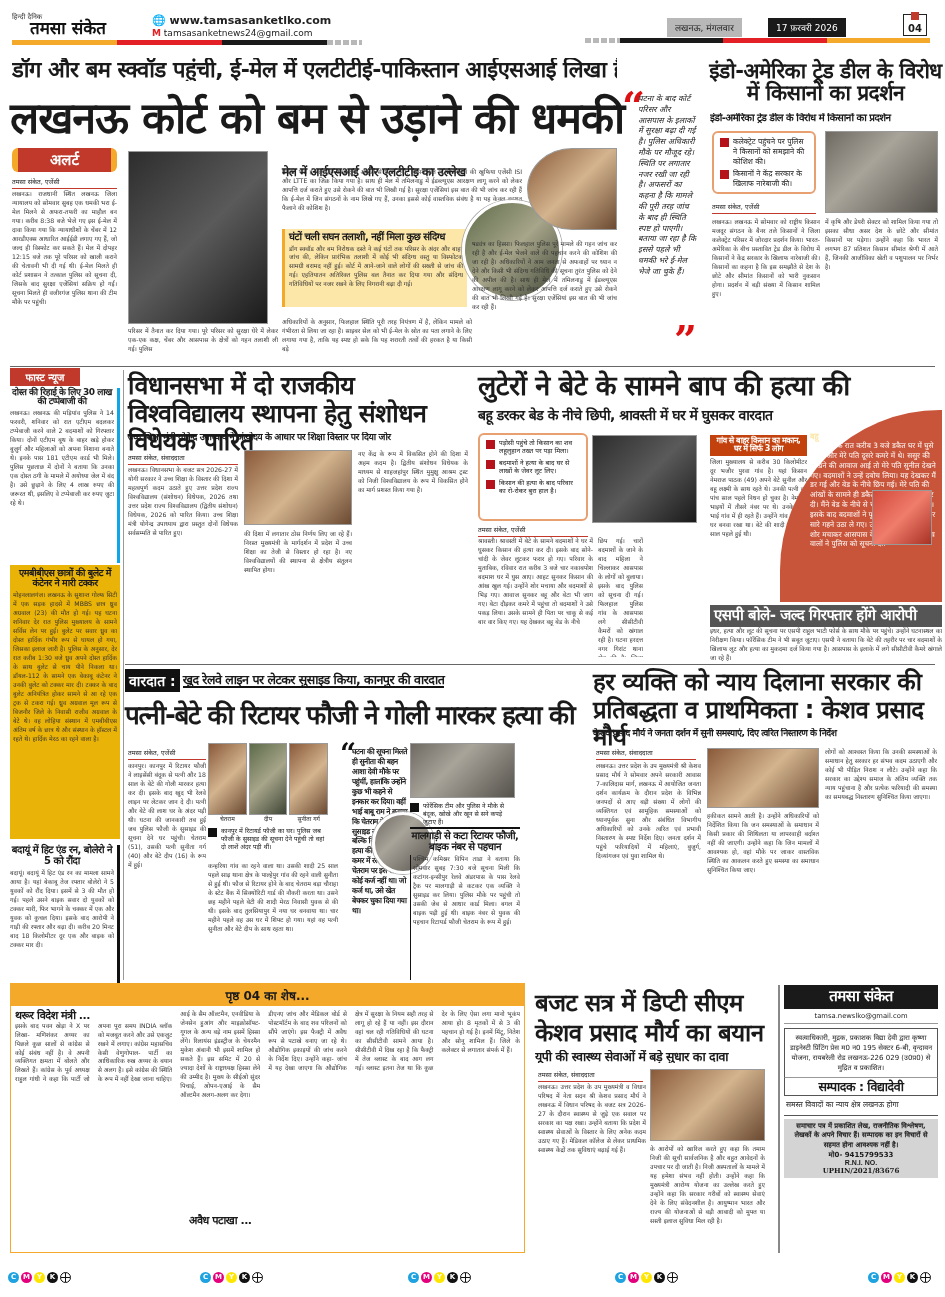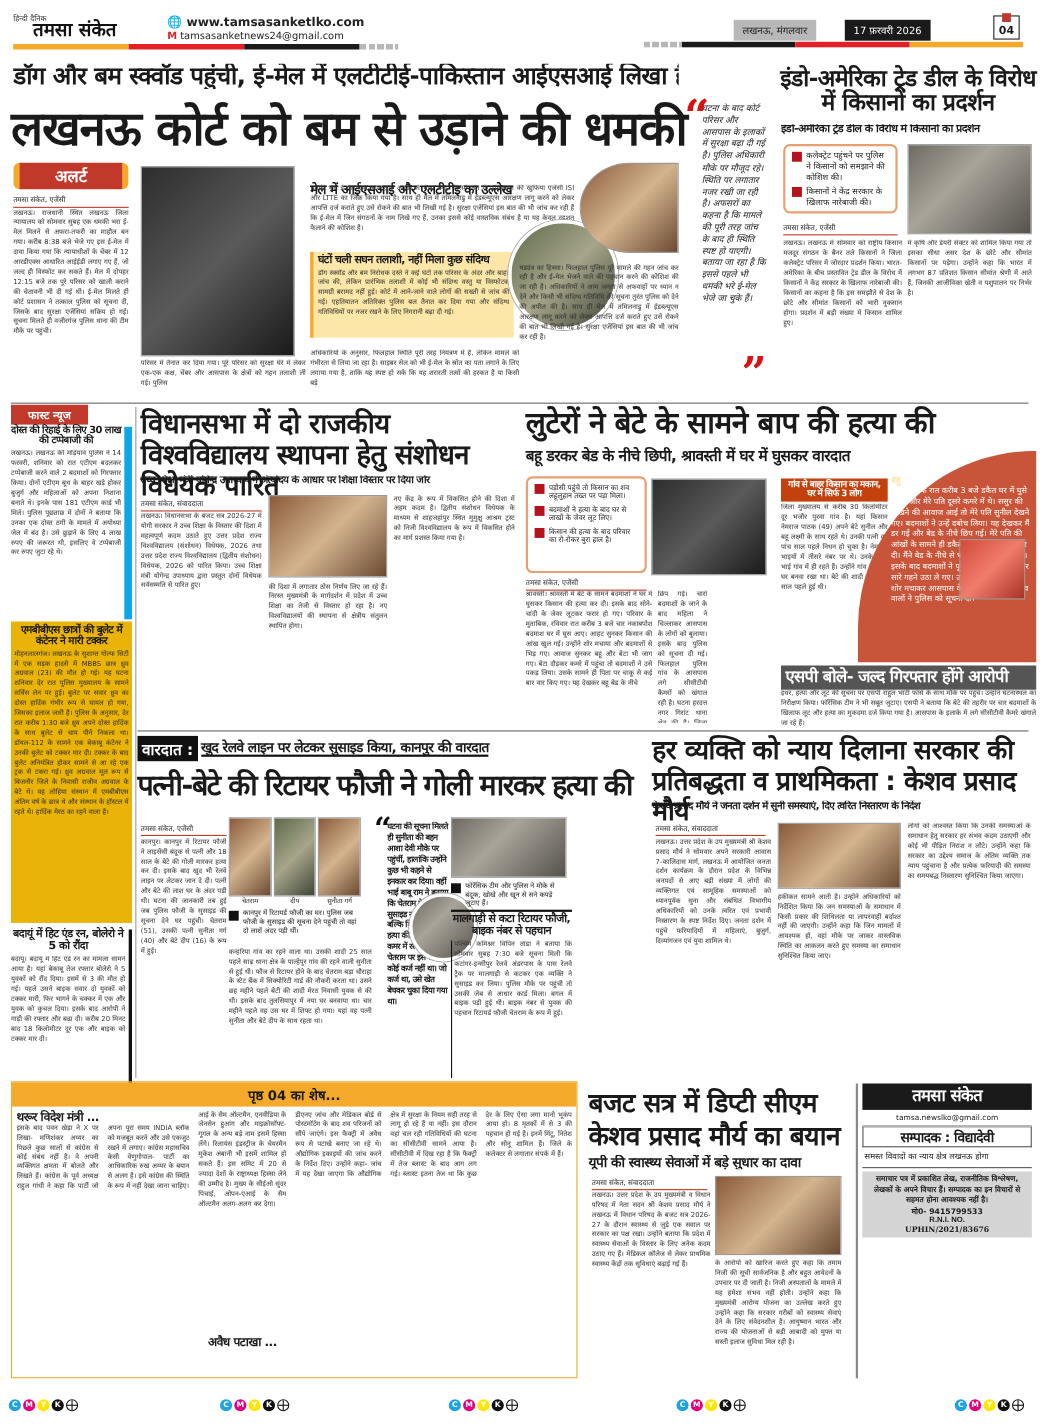--- a/index.html
+++ b/index.html
@@ -106,21 +106,21 @@
 </div>
 <div class="abs byline" style="left:712px;top:202px;width:104px">तमसा संकेत, एजेंसी</div>
 <div class="abs photo" style="left:825px;top:131px;width:113px;height:82px"></div>
 <div class="abs body-txt" style="left:712px;top:218px;width:108px;height:147px">लखनऊ। लखनऊ में सोमवार को राष्ट्रीय किसान मजदूर संगठन के बैनर तले किसानों ने जिला कलेक्ट्रेट परिसर में जोरदार प्रदर्शन किया। भारत-अमेरिका के बीच प्रस्तावित ट्रेड डील के विरोध में किसानों ने केंद्र सरकार के खिलाफ नारेबाजी की। किसानों का कहना है कि इस समझौते से देश के छोटे और सीमांत किसानों को भारी नुकसान होगा। प्रदर्शन में बड़ी संख्या में किसान शामिल हुए।</div>
 <div class="abs body-txt" style="left:825px;top:218px;width:113px;height:147px">में कृषि और डेयरी सेक्टर को शामिल किया गया तो इसका सीधा असर देश के छोटे और सीमांत किसानों पर पड़ेगा। उन्होंने कहा कि भारत में लगभग 87 प्रतिशत किसान सीमांत श्रेणी में आते हैं, जिनकी आजीविका खेती व पशुपालन पर निर्भर है।</div>
 
 <div class="hline" style="left:10px;top:366px;width:925px;background:#666"></div>
 
 <div class="abs" style="left:10px;top:368px;width:110px;height:615px">
   <div class="red-label" style="width:70px;font-size:10px;padding:2px 0;background:#c0392b">फास्ट न्यूज</div>
-  <div style="border-right:7px solid #0ea5e9;padding-right:3px;height:175px">
+  <div style="border-right:3px solid #0ea5e9;padding-right:3px;height:175px">
     <div class="hl" style="font-size:9px;text-align:center;margin:2px 0">दोस्त की रिहाई के लिए 30 लाख की टप्पेबाजी की</div>
     <div class="body-txt" style="height:145px">लखनऊ। लखनऊ की मड़ियांव पुलिस ने 14 फरवरी, शनिवार को रात एटीएम बदलकर टप्पेबाजी करने वाले 2 बदमाशों को गिरफ्तार किया। दोनों एटीएम बूथ के बाहर खड़े होकर बुजुर्ग और महिलाओं को अपना निशाना बनाते थे। इनके पास 181 एटीएम कार्ड भी मिले। पुलिस पूछताछ में दोनों ने बताया कि उनका एक दोस्त ठगी के मामले में अयोध्या जेल में बंद है। उसे छुड़ाने के लिए 4 लाख रुपए की जरूरत थी, इसलिए वे टप्पेबाजी कर रुपए जुटा रहे थे।</div>
   </div>
   <div style="background:#eab308;padding:3px;height:274px;margin-top:2px">
     <div class="hl" style="font-size:9.5px;text-align:center;margin-bottom:3px">एमबीबीएस छात्रों की बुलेट में कंटेनर ने मारी टक्कर</div>
     <div class="body-txt" style="height:195px">मोहनलालगंज। लखनऊ के सुशान्त गोल्फ सिटी में एक सड़क हादसे में MBBS छात्र ध्रुव अग्रवाल (23) की मौत हो गई। यह घटना शनिवार देर रात पुलिस मुख्यालय के सामने सर्विस लेन पर हुई। बुलेट पर सवार ध्रुव का दोस्त हार्दिक गंभीर रूप से घायल हो गया, जिसका इलाज जारी है। पुलिस के अनुसार, देर रात करीब 1:30 बजे ध्रुव अपने दोस्त हार्दिक के साथ बुलेट से चाय पीने निकला था। डॉयल-112 के सामने एक बेकाबू कंटेनर ने उनकी बुलेट को टक्कर मार दी। टक्कर के बाद बुलेट अनियंत्रित होकर सामने से आ रहे एक ट्रक से टकरा गई। ध्रुव अग्रवाल मूल रूप से बिजनौर जिले के निवासी राजीव अग्रवाल के बेटे थे। वह लोहिया संस्थान में एमबीबीएस अंतिम वर्ष के छात्र थे और संस्थान के हॉस्टल में रहते थे। हार्दिक मेरठ का रहने वाला है।</div>
   </div>
   <div style="border-right:3px solid #111;padding-right:3px;height:150px;margin-top:6px">
     <div class="hl" style="font-size:10px;text-align:center;margin-bottom:3px">बदायूं में हिट एंड रन, बोलेरो ने 5 को रौंदा</div>
     <div class="body-txt" style="height:120px">बदायूं। बदायूं में हिट एंड रन का मामला सामने आया है। यहां बेकाबू तेज रफ्तार बोलेरो ने 5 युवकों को रौंद दिया। इसमें से 3 की मौत हो गई। पहले उसने बाइक सवार दो युवकों को टक्कर मारी, फिर भागने के चक्कर में एक और युवक को कुचल दिया। इसके बाद आरोपी ने गाड़ी की रफ्तार और बढ़ा दी। करीब 20 मिनट बाद 18 किलोमीटर दूर एक और बाइक को टक्कर मार दी।</div>
@@ -240,20 +240,21 @@
 <div class="abs hl" style="left:535px;top:988px;font-size:24px;width:235px;line-height:1.25">बजट सत्र में डिप्टी सीएम केशव प्रसाद मौर्य का बयान</div>
 <div class="abs hl" style="left:535px;top:1050px;font-size:12.5px;width:240px;white-space:nowrap;overflow:hidden">यूपी की स्वास्थ्य सेवाओं में बड़े सुधार का दावा</div>
 <div class="abs byline" style="left:538px;top:1070px;width:105px">तमसा संकेत, संवाददाता</div>
 <div class="abs body-txt" style="left:538px;top:1083px;width:108px;height:170px">लखनऊ। उत्तर प्रदेश के उप मुख्यमंत्री व विधान परिषद में नेता सदन श्री केशव प्रसाद मौर्य ने लखनऊ में विधान परिषद के बजट सत्र 2026-27 के दौरान स्वास्थ्य से जुड़े एक सवाल पर सरकार का पक्ष रखा। उन्होंने बताया कि प्रदेश में स्वास्थ्य सेवाओं के विस्तार के लिए अनेक कदम उठाए गए हैं। मेडिकल कॉलेज से लेकर प्राथमिक स्वास्थ्य केंद्रों तक सुविधाएं बढ़ाई गई हैं।</div>
 <div class="abs photo warm" style="left:650px;top:1069px;width:115px;height:72px"></div>
 <div class="abs body-txt" style="left:650px;top:1145px;width:115px;height:108px">के आरोपों को खारिज करते हुए कहा कि तमाम निजी की सूची सार्वजनिक है और बहुत आवेदनों के उपचार पर दी जाती है। निजी अस्पतालों के मामले में यह हमेशा संभव नहीं होती। उन्होंने कहा कि मुख्यमंत्री आरोग्य योजना का उल्लेख करते हुए उन्होंने कहा कि सरकार गरीबों को स्वास्थ्य सेवाएं देने के लिए संवेदनशील है। आयुष्मान भारत और राज्य की योजनाओं से बड़ी आबादी को मुफ्त या सस्ती इलाज सुविधा मिल रही है।</div>
 
 <div class="abs" style="left:778px;top:985px;width:160px;height:268px;border-left:2px solid #888;padding-left:4px">
   <div class="hl" style="background:#1a1a1a;color:#fff;font-size:15px;text-align:center;padding:4px 0;font-family:'DejaVu Serif',serif">तमसा संकेत</div>
   <div style="font-size:6.8px;text-align:center;padding:3px 0;border-bottom:1px solid #999">tamsa.newslko@gmail.com</div>
+  <div style="font-size:7px;line-height:1.45;text-align:center;border:1.5px solid #555;border-bottom:none;padding:4px 3px;margin-top:4px">स्वत्वाधिकारी, मुद्रक, प्रकाशक विद्या देवी द्वारा कृष्णा डाइनेस्टी प्रिंटिंग प्रेस म0 न0 195 सेक्टर 6-बी, वृन्दावन योजना, रायबरेली रोड लखनऊ-226 029 (उ0प्र0) से मुद्रित व प्रकाशित।</div>
   <div class="hl" style="font-size:12.5px;text-align:center;border:1.5px solid #555;border-top:1px solid #999;padding:2px 0">सम्पादक : विद्यादेवी</div>
   <div style="font-size:7.5px;line-height:1.35;padding:4px 2px;border-bottom:1px solid #555">समस्त विवादों का न्याय क्षेत्र लखनऊ होगा</div>
   <div style="background:#d4d4d4;padding:3px;text-align:center;margin-top:3px">
     <div style="font-size:6.8px;line-height:1.4;font-weight:bold">समाचार पत्र में प्रकाशित लेख, राजनीतिक विश्लेषण, लेखकों के अपने विचार हैं। सम्पादक का इन विचारों से सहमत होना आवश्यक नहीं है।</div>
     <div style="font-size:7px;font-weight:bold">मो0- 9415799533</div>
     <div style="font-size:7px;font-weight:bold;font-family:Liberation Sans, sans-serif">R.N.I. NO.</div>
     <div style="font-size:7px;font-weight:bold;font-family:'DejaVu Serif',serif">UPHIN/2021/83676</div>
   </div>
 </div>
 

